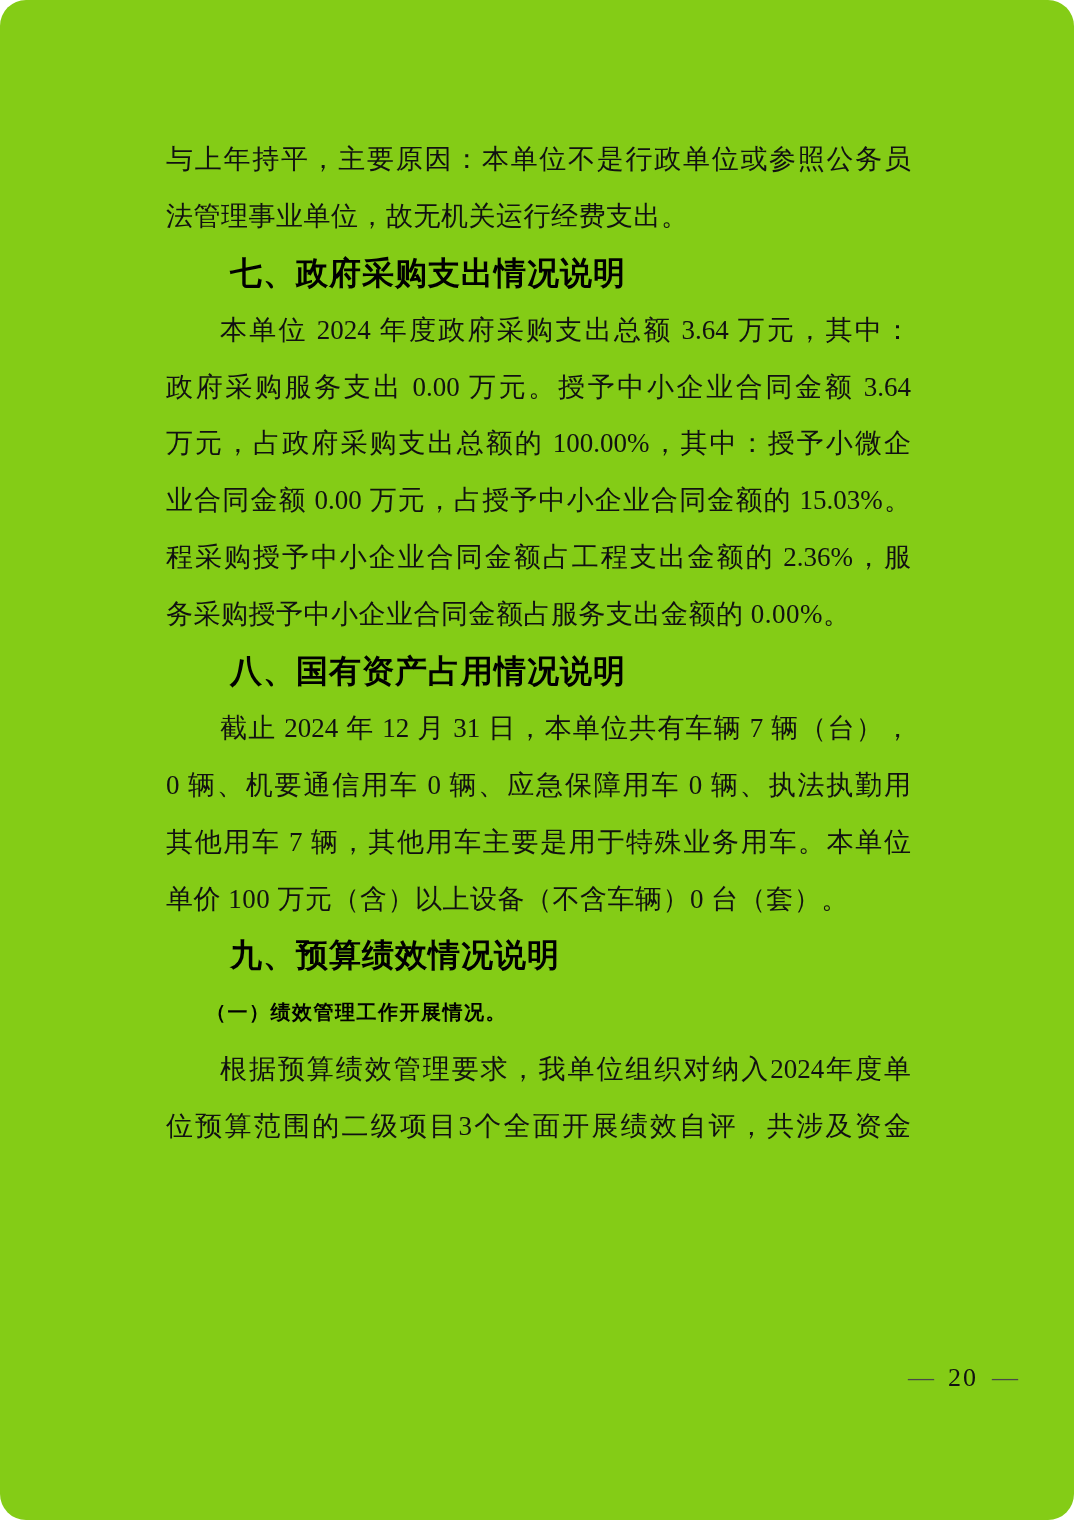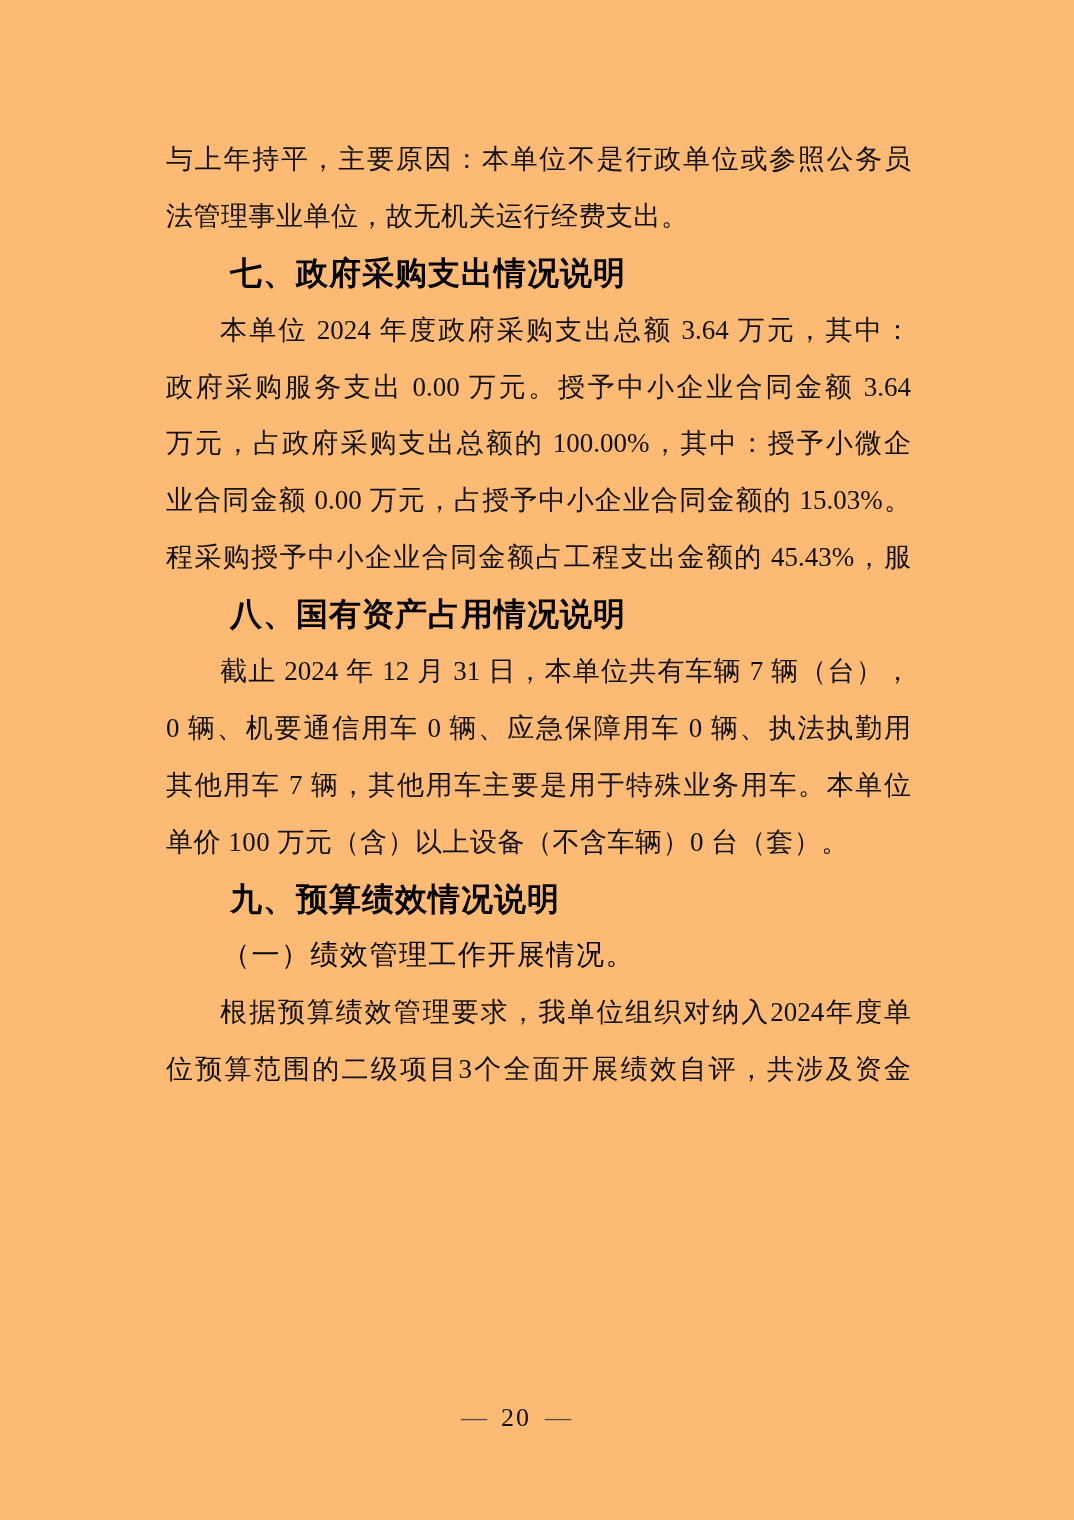--- a/index.html
+++ b/index.html
@@ -7,23 +7,24 @@
     padding: 0;
     width: 1074px;
     height: 1520px;
     background: #ffffff;
     overflow: hidden;
   }
   .page {
     position: relative;
     width: 1074px;
     height: 1520px;
-    background: #fdba74;
+    background: #84cc16;
     font-family: "Liberation Serif", "DejaVu Serif", serif;
     color: #111111;
+    border-radius: 26px;
   }
   .text-block {
     position: absolute;
     left: 166px;
     top: 131px;
     width: 745px;
   }
   .line {
     height: 56.9px;
     line-height: 56.9px;
@@ -44,33 +45,33 @@
   }
   .line.heading {
     font-family: "Liberation Sans", "DejaVu Sans", sans-serif;
     font-weight: bold;
     font-size: 32px;
     letter-spacing: 1px;
     color: #000000;
   }
   .line.subheading {
     font-family: "Liberation Serif", "DejaVu Serif", serif;
-    font-weight: normal;
-    font-size: 28px;
+    font-weight: bold;
+    font-size: 20px;
     letter-spacing: 1.5px;
     color: #000000;
   }
   .footer {
     position: absolute;
     left: 0;
-    top: 1398px;
+    top: 1358px;
     width: 1032px;
     height: 40px;
     line-height: 40px;
-    text-align: center;
+    text-align: right;
     font-size: 26px;
     color: #111111;
   }
   .footer .dash {
     color: #4a4a4a;
     padding: 0 14px;
   }
   .footer .pnum {
     color: #111111;
     letter-spacing: 2px;
@@ -81,21 +82,22 @@
 
 <div class="page">
   <div class="text-block" id="lines">
       <div class="line body just">与上年持平，主要原因：本单位不是行政单位或参照公务员</div>
       <div class="line body">法管理事业单位，故无机关运行经费支出。</div>
       <div class="line heading indent">七、政府采购支出情况说明</div>
       <div class="line body indent just">本单位 2024 年度政府采购支出总额 3.64 万元，其中：</div>
       <div class="line body just">政府采购服务支出 0.00 万元。授予中小企业合同金额 3.64</div>
       <div class="line body just">万元，占政府采购支出总额的 100.00%，其中：授予小微企</div>
       <div class="line body just">业合同金额 0.00 万元，占授予中小企业合同金额的 15.03%。</div>
-      <div class="line body just">程采购授予中小企业合同金额占工程支出金额的 45.43%，服</div>
+      <div class="line body just">程采购授予中小企业合同金额占工程支出金额的 2.36%，服</div>
+      <div class="line body">务采购授予中小企业合同金额占服务支出金额的 0.00%。</div>
       <div class="line heading indent">八、国有资产占用情况说明</div>
       <div class="line body indent just">截止 2024 年 12 月 31 日，本单位共有车辆 7 辆（台），</div>
       <div class="line body just">0 辆、机要通信用车 0 辆、应急保障用车 0 辆、执法执勤用</div>
       <div class="line body just">其他用车 7 辆，其他用车主要是用于特殊业务用车。本单位</div>
       <div class="line body">单价 100 万元（含）以上设备（不含车辆）0 台（套）。</div>
       <div class="line heading indent">九、预算绩效情况说明</div>
       <div class="line subheading indent">（一）绩效管理工作开展情况。</div>
       <div class="line body indent just">根据预算绩效管理要求，我单位组织对纳入2024年度单</div>
       <div class="line body just">位预算范围的二级项目3个全面开展绩效自评，共涉及资金</div>
     </div>

